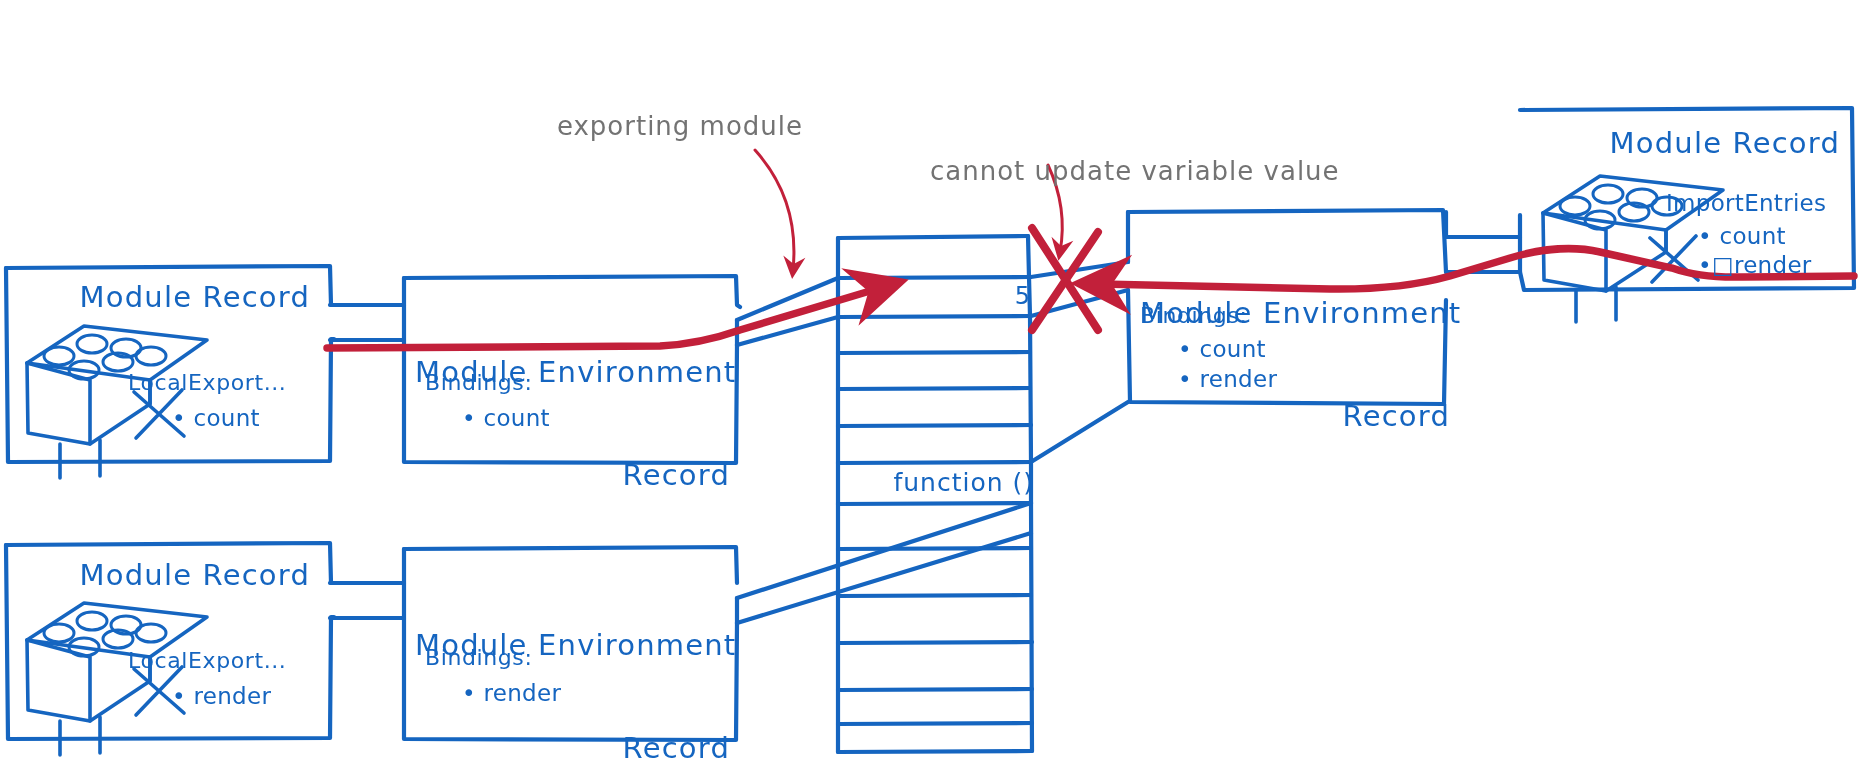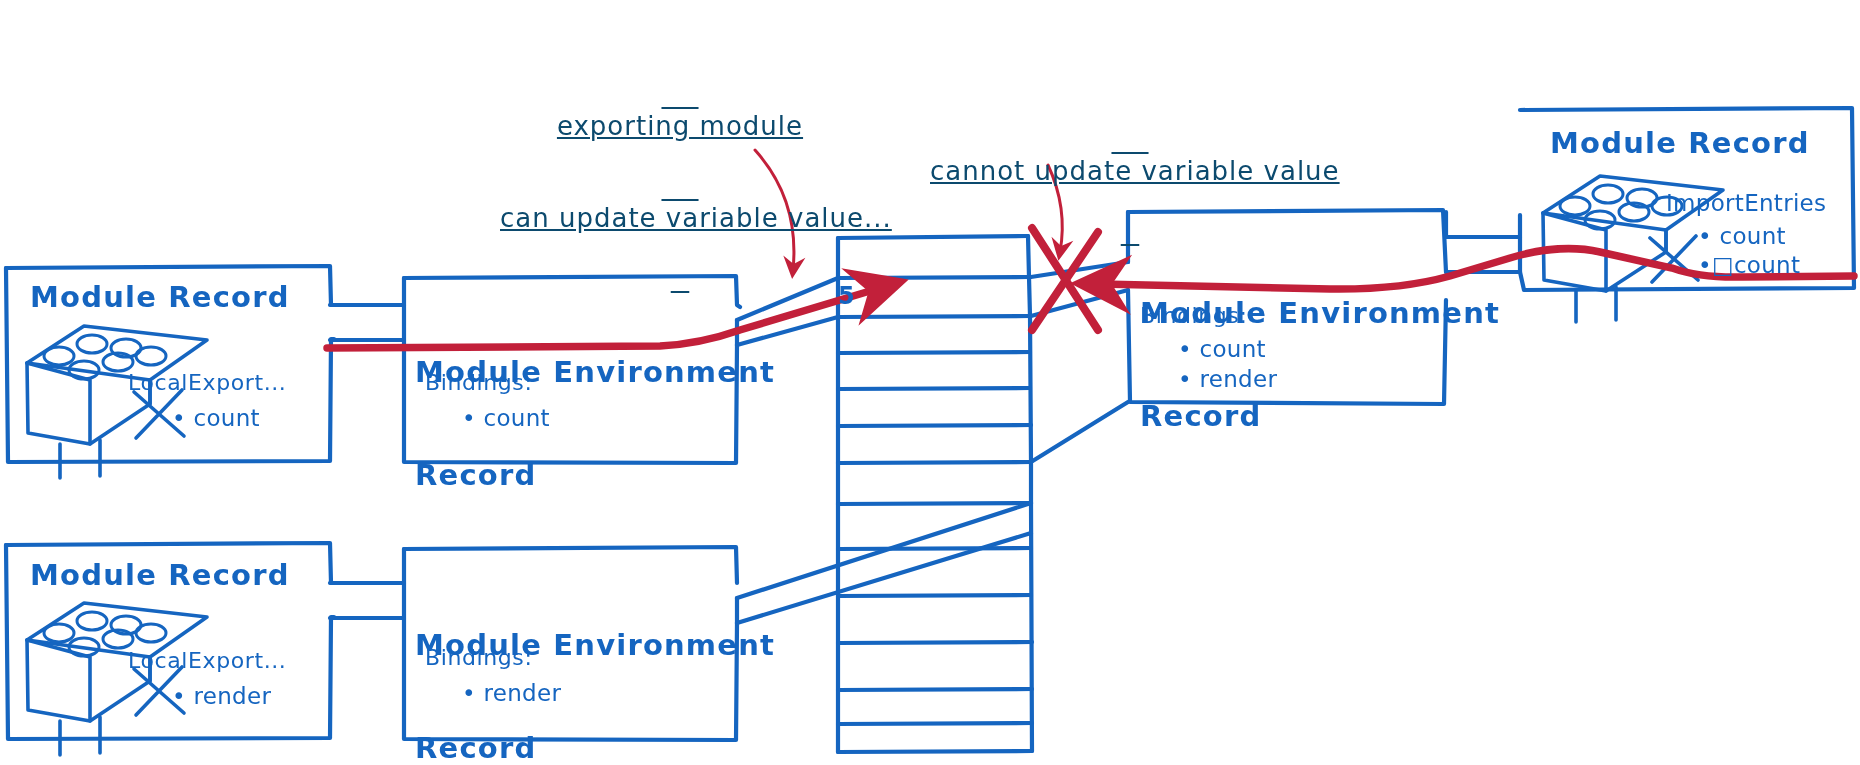--- a/index.html
+++ b/index.html
@@ -1,28 +1,28 @@
 <!DOCTYPE html>
 <html><head>
 <meta charset="utf-8">
 <style>
   html,body{margin:0;padding:0;background:#fff;}
   body{width:1860px;height:765px;position:relative;overflow:hidden;
        font-family:"DejaVu Sans","Liberation Sans",sans-serif;}
   #stage{position:absolute;left:0;top:0;width:1860px;height:765px;}
   svg.layer{position:absolute;left:0;top:0;width:1860px;height:765px;overflow:visible;}
   .lbl{position:absolute;color:#1565c0;white-space:pre;line-height:1.18;}
-  .lbl.red{color:#0c4a6e;text-decoration:underline;}
+  .lbl.red{color:#737373;}
   .title{font-size:29px;letter-spacing:1.2px;}
   .sub{font-size:22px;letter-spacing:.6px;}
   .item{font-size:23px;letter-spacing:.3px;}
   .ann{font-size:26px;letter-spacing:1px;text-align:center;}
   .mono{font-size:25px;letter-spacing:1px;}
   .val{font-size:24px;}
-  .ctr{text-align:left;font-weight:bold;}
+  .ctr{text-align:right;}
 </style>
 </head>
 <body>
 
 <div id="stage">
 
   <svg class="layer" viewBox="0 0 1860 765">
     <g fill="none" stroke="#1565c0" stroke-width="4.2" stroke-linecap="round" stroke-linejoin="round">
 
       <path d="M6 268 L330 266 L331 305 L334 305"></path>
@@ -158,21 +158,20 @@
     <path d="M1854 276 L1742 277 Q1700 278 1672 268 L1600 252 Q1560 243 1510 258 L1450 276 Q1400 290 1330 289 L1100 284" fill="none" stroke="#c2203a" stroke-width="7.5" stroke-linecap="round" marker-end="url(#ah-s)"></path>
 
     <g stroke="#c2203a" stroke-width="8" stroke-linecap="round" fill="none">
       <path d="M1032 228 L1098 330"></path>
       <path d="M1098 232 L1032 330"></path>
     </g>
   </svg>
 
   <div class="lbl red ann" style="left:500px;top:50px;width:360px;">
     <div>exporting module</div>
-    <div>can update variable value...</div>
   </div>
 
   <div class="lbl red ann" style="left:930px;top:95px;width:400px;">
     <div>cannot update variable value</div>
   </div>
 
   <div class="lbl title ctr" style="left:30px;top:280px;width:280px;">Module Record</div>
   <div class="lbl sub" style="left:128px;top:370px;">LocalExport...</div>
   <div class="lbl item" style="left:172px;top:405px;">•&nbsp;<span>count</span></div>
 
@@ -198,17 +197,18 @@
     <div>Module Environment</div>
     <div>Record</div>
   </div>
   <div class="lbl sub" style="left:1140px;top:303px;">Bindings:</div>
   <div class="lbl item" style="left:1178px;top:336px;">•&nbsp;<span>count</span></div>
   <div class="lbl item" style="left:1178px;top:366px;">•&nbsp;<span>render</span></div>
 
   <div class="lbl title ctr" style="left:1550px;top:126px;width:290px;">Module Record</div>
   <div class="lbl item" style="left:1666px;top:190px;">ImportEntries</div>
   <div class="lbl item" style="left:1698px;top:223px;">•&nbsp;<span>count</span></div>
-  <div class="lbl item" style="left:1698px;top:252px;">•<span>□count</span></div>
+  <div class="lbl item" style="left:1698px;top:252px;">•<span>□render</span></div>
 
   <div class="lbl val ctr" style="left:838px;top:282px;width:192px;">5</div>
+  <div class="lbl mono ctr" style="left:838px;top:468px;width:196px;">function ()</div>
 
 </div>
 
 </body></html>

